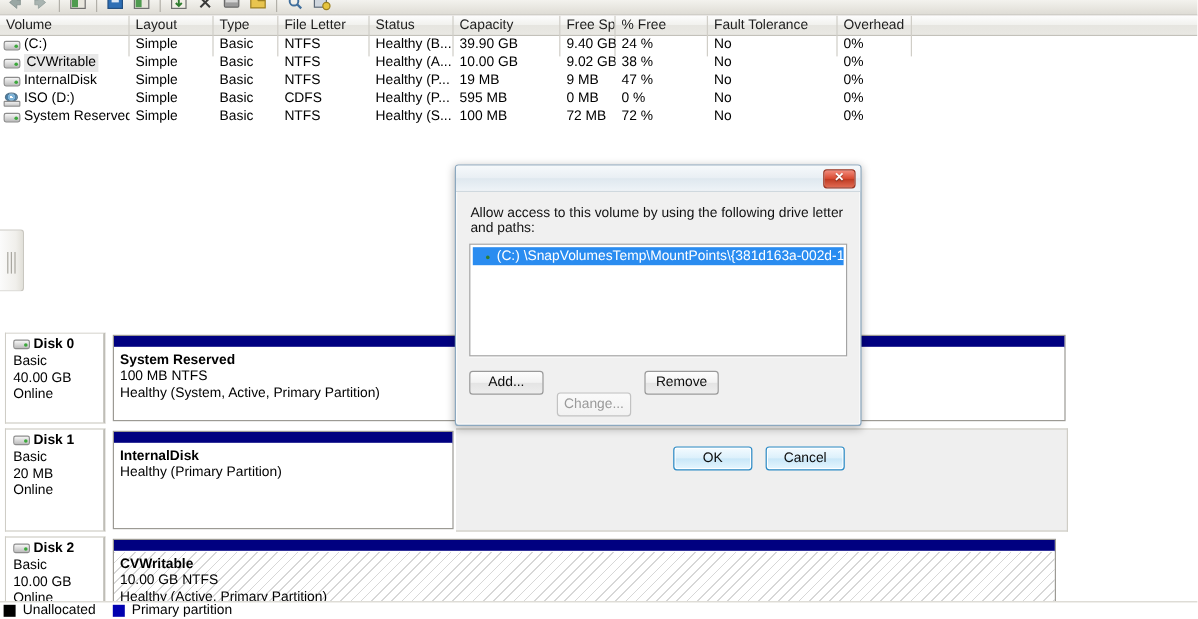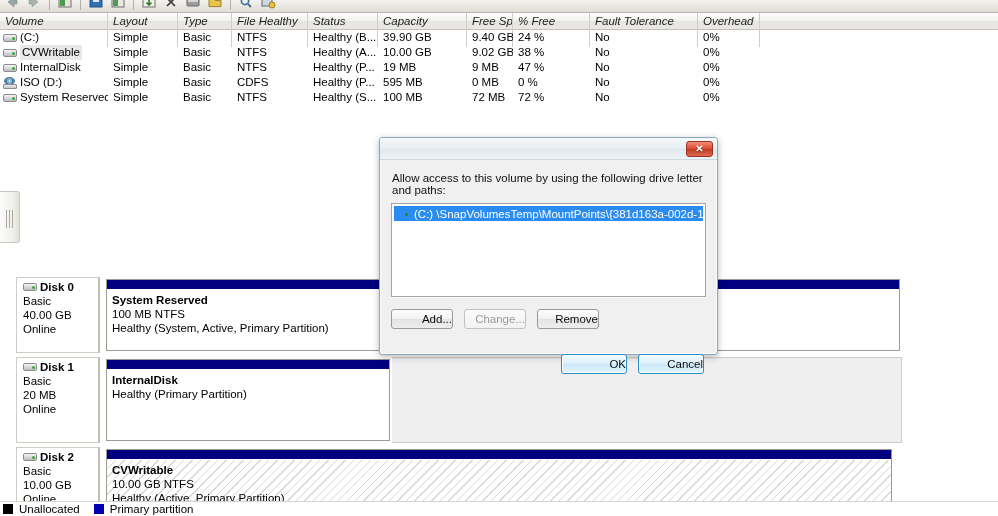--- a/index.html
+++ b/index.html
@@ -26,21 +26,21 @@
   .tb-sep { width: 1px; height: 16px; background: #b2b0a9; margin: 0 3px; }
 
   
   .vol-list { position: absolute; left: 0; top: 13px; width: 998px; height: 262px; background: #fff; overflow: hidden; }
   .vol-head { display: flex; height: 17px;
     background: linear-gradient(180deg,#fdfdfd 0%,#f1f1ee 48%,#e6e5e0 50%,#e9e8e3 100%);
     border-bottom: 1px solid #c3c1ba; }
   .vol-head .cell {
     height: 34px; line-height: 16px; padding-left: 5px;
     border-right: 1px solid #d0cec7;
-    font-size: 11.5px; color: #1d1d1d; white-space: nowrap; overflow: hidden; font-style: italic;
+    font-size: 11.5px; color: #1d1d1d; white-space: nowrap; overflow: hidden;
   }
   .vol-head .cell:last-child { border-right: none; }
   .vol-row { display: flex; height: 15px; align-items: center; }
   .vol-row .cell { height: 15px; line-height: 15px; padding-left: 5px; font-size: 11.5px; white-space: nowrap; overflow: hidden; }
   .vol-row .cell.vol-name { padding-left: 3px; display: flex; align-items: center; gap: 3px; }
   .vol-row.sel .namewrap { background: #e8e8e8; padding: 0 2px; }
   .namewrap { display: inline-block; }
 
   .ico-drive { position: relative; width: 14px; height: 10px; flex: 0 0 14px; }
   .ico-drive .body {
@@ -67,21 +67,21 @@
     background: linear-gradient(90deg,#fbfbfb 0%,#f0efeb 70%,#e2e0d9 100%);
     border: 1px solid #c9c7c0; border-left: none;
     border-radius: 0 3px 3px 0;
   }
   .grip i { position: absolute; top: 18px; width: 1px; height: 18px; background: #a9a7a0; }
   .grip i:nth-child(1){ left: 6px; }
   .grip i:nth-child(2){ left: 9px; }
   .grip i:nth-child(3){ left: 12px; }
 
   
-  .disk-pane { position: absolute; left: 16px; top: 277px; width: 886px; height: 224px; background: #ffffff; overflow: hidden; }
+  .disk-pane { position: absolute; left: 4px; top: 277px; width: 886px; height: 224px; background: #ffffff; overflow: hidden; }
   .disk-row { position: relative; display: flex; background: #ffffff; }
   .disk-row + .disk-row { margin-top: 4px; }
   .disk-hdr {
     width: 84px; flex: 0 0 84px; padding: 3px 0 0 6px;
     background: #ffffff; border: 1px solid #cfcdc6; border-right: 2px solid #bfbdb6;
   }
   .disk-hdr .t { display: flex; align-items: center; gap: 3px; font-weight: bold; font-size: 11.5px; margin-bottom: 1px; }
   .disk-hdr .l { font-size: 11.5px; line-height: 14px; }
   .disk-body { flex: 1 1 auto; position: relative; background: #ffffff; padding: 2px 2px 2px 6px; }
   .part {
@@ -137,27 +137,27 @@
   }
   .dlg .li {
     display: flex; align-items: center; gap: 4px;
     height: 15px; padding: 0 2px;
     background: #2a8cf0; color: #ffffff; font-size: 11.5px; white-space: nowrap; overflow: hidden;
   }
   .dlg .li .ico-drive .led { background:#2f7d2f; }
   .dlg .btnrow { display: flex; gap: 11px; margin-top: 12px; }
   .dlg .btnrow2 { display: flex; gap: 11px; margin-top: 12px; justify-content: flex-end; padding-right: 2px; }
   .btn {
-    width: 62px; height: 20px; line-height: 18px; text-align: right;
+    width: 62px; height: 20px; line-height: 18px; text-align: center;
     font-size: 11.5px; color: #0c0c0c;
     background: linear-gradient(180deg,#fdfdfd 0%,#f2f2f2 48%,#e4e4e4 52%,#ededed 100%);
     border: 1px solid #9a9a9a; border-radius: 3px;
   }
   .btn.disabled { color: #9a9a9a; border-color: #c2c2c2;
-    background: linear-gradient(180deg,#fafafa 0%,#f2f2f2 100%); }
+    background: linear-gradient(180deg,#fafafa 0%,#f2f2f2 100%); margin-top: 18px; }
   .btn.primary {
     width: 66px;
     border: 1px solid #2c8bc6;
     background: linear-gradient(180deg,#f4fbff 0%,#dcf0fb 48%,#c9e7f8 52%,#e6f6ff 100%);
     box-shadow: 0 0 0 1px #ffffff inset;
     margin-top: 13px;
   }
 </style>
 </head>
 <body>
@@ -233,21 +233,21 @@
           </svg>
       </div>
     </div>
   </div>
 
   <div class="vol-list">
     <div class="vol-head">
       <div class="cell" style="width:108px">Volume</div>
       <div class="cell" style="width:70px">Layout</div>
       <div class="cell" style="width:54px">Type</div>
-      <div class="cell" style="width:76px">File Healthy</div>
+      <div class="cell" style="width:76px">File Letter</div>
       <div class="cell" style="width:70px">Status</div>
       <div class="cell" style="width:89px">Capacity</div>
       <div class="cell" style="width:46px">Free Spa...</div>
       <div class="cell" style="width:77px">% Free</div>
       <div class="cell" style="width:108px">Fault Tolerance</div>
       <div class="cell" style="width:62px">Overhead</div>
       <div class="cell" style="flex:1 1 auto"></div>
     </div>
 
     <div class="vol-row">

